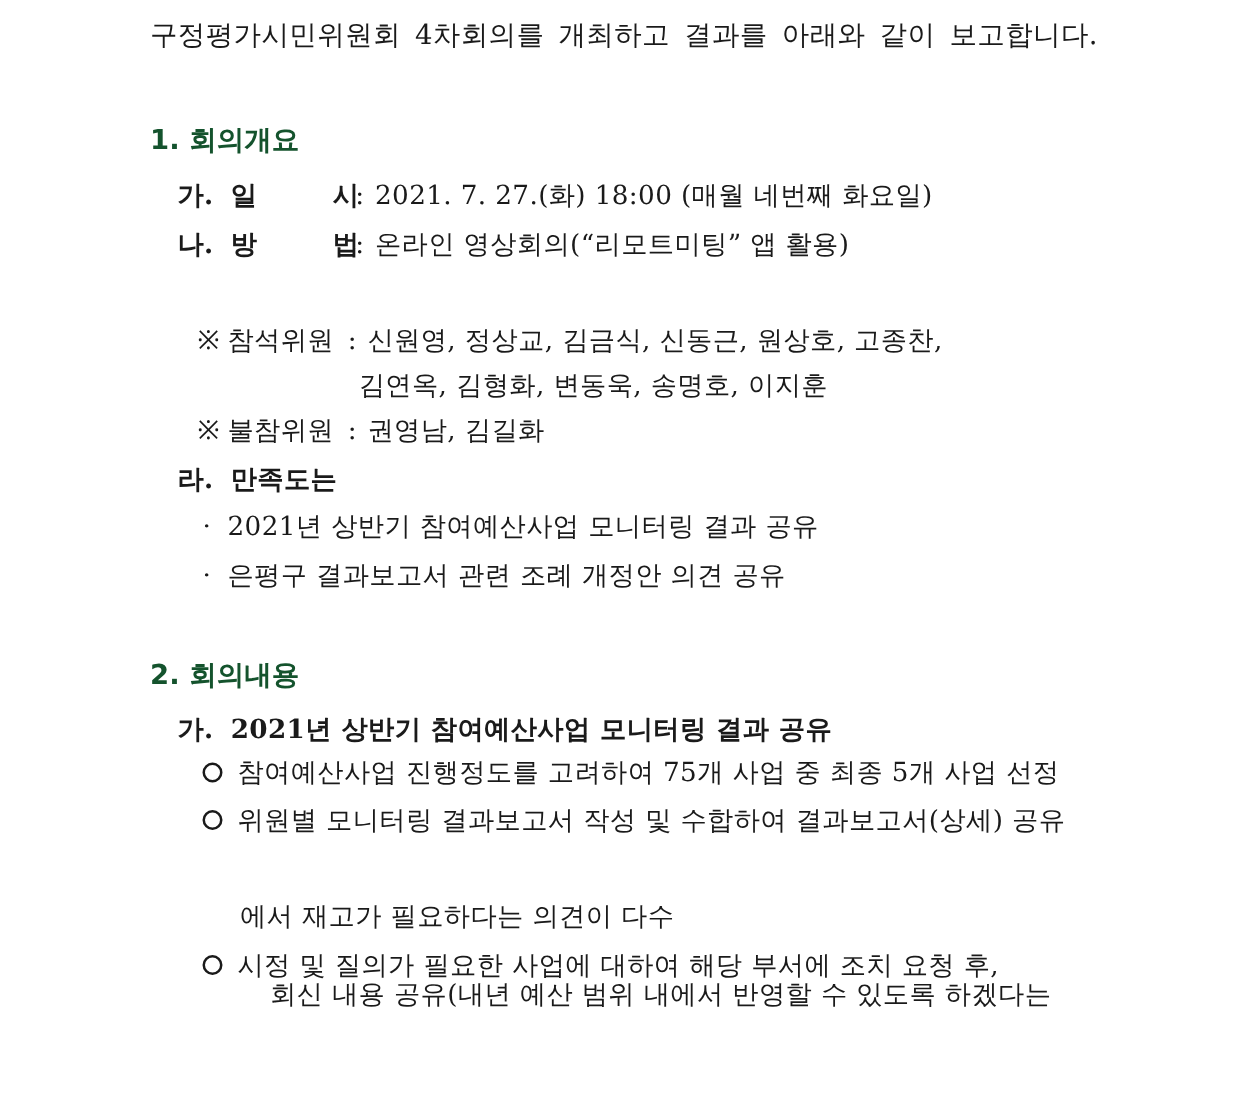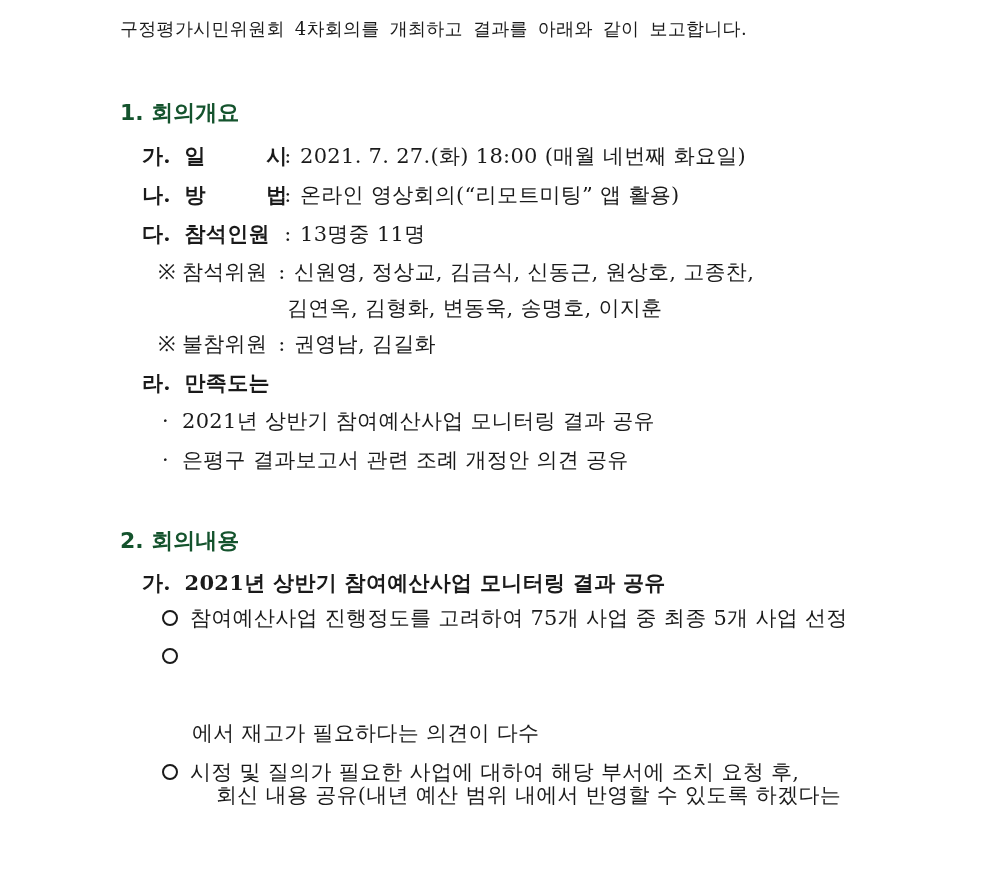--- a/index.html
+++ b/index.html
@@ -25,21 +25,21 @@
     .line {
       position: absolute;
       white-space: nowrap;
       font-size: 21px;
       letter-spacing: 0.3px;
       line-height: 28px;
     }
     .intro {
       left: 120px;
       top: 15px;
-      font-size: 18px;
+      font-size: 22px;
       word-spacing: 4px;
     }
     .section-heading {
       position: absolute;
       font-family: "DejaVu Sans", "Liberation Sans", sans-serif;
       font-weight: bold;
       font-size: 22px;
       color: #14532d;
       white-space: nowrap;
       line-height: 28px;
@@ -109,26 +109,20 @@
   <div class="line" style="left:142px; top:181px;">
     <span class="label-fixed sub-label">
       <span>나.</span>
       <span class="lbl-spread" style="margin-left:6px;">
         <span>방</span>
         <span>법</span>
       </span>
     </span><span class="colon">:</span><span>온라인 영상회의(“리모트미팅” 앱 활용)</span>
   </div>
 
-  <div class="line" style="left:142px; top:220px;">
-    <span class="label-fixed sub-label">
-      <span>다.</span>
-      <span style="margin-left:6px;">참석인원</span>
-    </span><span class="colon">:</span><span>13명중 11명</span>
-  </div>
 
   <div class="line" style="left:158px; top:258px;">
     <span class="note-mark">※</span><span class="note-label">참석위원</span><span class="colon">:</span><span>신원영, 정상교, 김금식, 신동근, 원상호, 고종찬,</span>
   </div>
   <div class="line" style="left:287px; top:294px;">김연옥, 김형화, 변동욱, 송명호, 이지훈</div>
 
   <div class="line" style="left:158px; top:330px;">
     <span class="note-mark">※</span><span class="note-label">불참위원</span><span class="colon">:</span><span>권영남, 김길화</span>
   </div>
 
@@ -152,21 +146,21 @@
       <span>가.</span>
       <span style="margin-left:6px;">2021년 상반기 참여예산사업 모니터링 결과 공유</span>
     </span>
   </div>
 
   <div class="line" style="left:162px; top:604px;">
     <span class="circle-mark"></span><span>참여예산사업 진행정도를 고려하여 75개 사업 중 최종 5개 사업 선정</span>
   </div>
 
   <div class="line" style="left:162px; top:642px;">
-    <span class="circle-mark"></span>
+    <span class="circle-mark"></span><span>위원별 모니터링 결과보고서 작성 및 수합하여 결과보고서(상세) 공유</span>
   </div>
 
   <div class="line" style="left:162px; top:758px;">
     <span class="circle-mark"></span><span>시정 및 질의가 필요한 사업에 대하여 해당 부서에 조치 요청 후,</span>
   </div>
 
   <div class="line" style="left:192px; top:719px;">에서 재고가 필요하다는 의견이 다수</div>
   <div class="line" style="left:192px; top:781px;margin-left:24px;">회신 내용 공유(내년 예산 범위 내에서 반영할 수 있도록 하겠다는</div>
   <div class="line" style="left:192px; top:884px;">부서 의견이 다수)</div>
 

